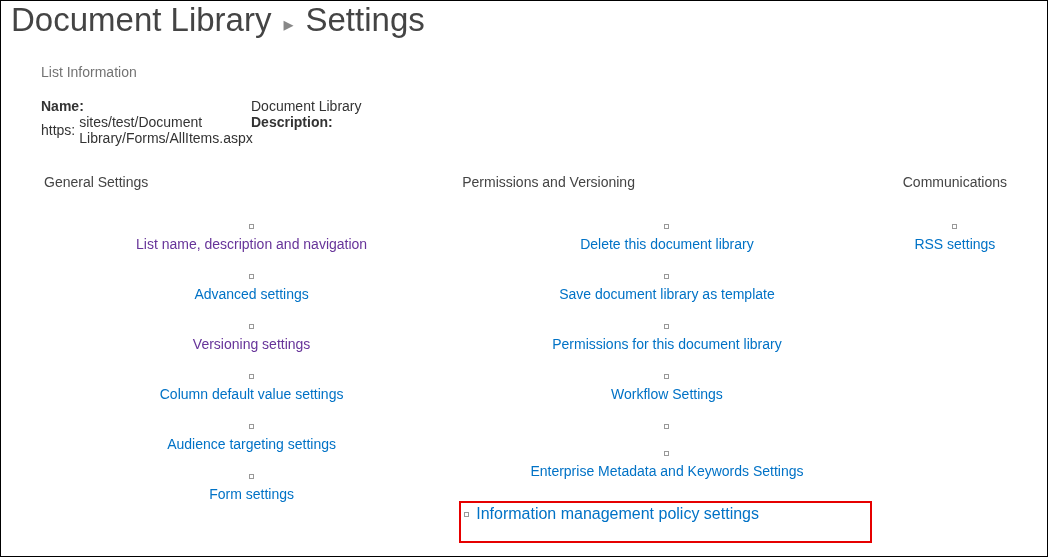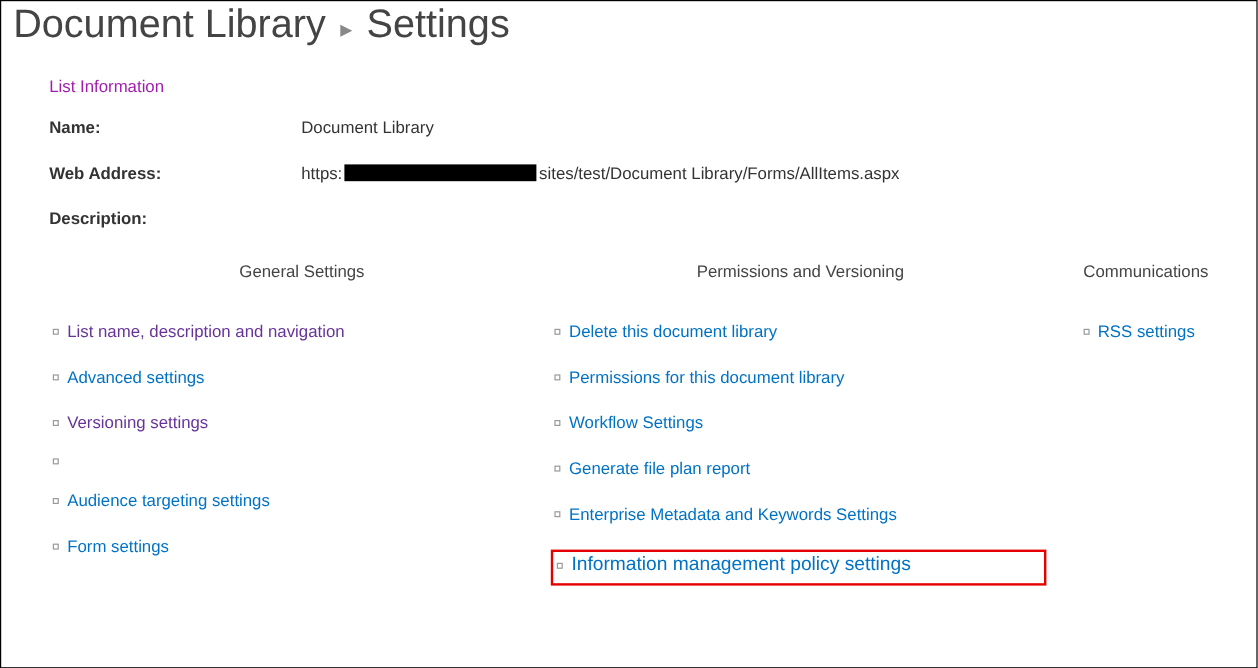--- a/index.html
+++ b/index.html
@@ -26,46 +26,45 @@
     .breadcrumb-sep {
       font-size: 20px;
       color: #888;
       font-weight: 300;
     }
     .content {
       padding: 15px 40px 0 40px;
     }
     .section-label {
       font-size: 14px;
-      color: #a21caf;
+      color: #737373;
       margin-bottom: 18px;
     }
     .info-grid {
       display: grid;
       grid-template-columns: 210px 1fr;
-      row-gap: 22px;
+      row-gap: 0;
       font-size: 14px;
       color: #333;
       margin-bottom: 28px;
     }
     .info-grid .label { font-weight: 600; }
     .info-grid .value { color: #333; }
     .url-value { display: flex; align-items: center; }
     .redacted {
       display: inline-block;
       width: 160px;
       height: 14px;
       background: #000;
       margin: 0 2px;
       vertical-align: middle;
     }
     .columns {
       display: flex;
       gap: 0;
-      text-align: center;
     }
     .col {
       display: flex;
       flex-direction: column;
     }
     .col.general { width: 446px; }
     .col.perms { width: 440px; }
     .col.comms { flex: 1; margin-left: 28px; }
     .col-header {
       font-size: 14px;
@@ -77,37 +76,38 @@
       display: flex;
       flex-direction: column;
       gap: 22px;
     }
     .link-item {
       display: flex;
       align-items: center;
       gap: 7px;
       font-size: 14px;
       padding-left: 3px;
+      flex-direction: column;
     }
     .bullet {
       width: 5px;
       height: 5px;
       border: 1px solid #999;
       background: #fff;
       flex-shrink: 0;
     }
     .link {
       color: #0072c6;
       cursor: pointer;
       text-decoration: none;
     }
     .link.visited { color: #663399; }
     .highlighted {
       border: 2px solid #e60000;
-      padding: 2px 30px 6px 3px;
+      padding: 2px 30px 18px 3px;
       margin-left: 0;
       display: inline-flex;
       align-items: center;
       gap: 7px;
     }
   </style>
 </head>
 <body>
 
 <div class="breadcrumb">
@@ -116,21 +116,20 @@
   <span class="breadcrumb-item">Settings</span>
 </div>
 
 <div class="content">
   <div class="section-label">List Information</div>
 
   <div class="info-grid">
     <div class="label">Name:</div>
     <div class="value">Document Library</div>
 
-    <div class="label">Web Address:</div>
     <div class="value url-value">
       <span>https:</span>
         <span class="redacted"></span>
         <span>sites/test/Document Library/Forms/AllItems.aspx</span>
     </div>
 
     <div class="label">Description:</div>
     <div class="value"></div>
   </div>
 
@@ -146,20 +145,21 @@
         <div class="link-item">
             <span class="bullet"></span>
             <span class="link">Advanced settings</span>
           </div>
         <div class="link-item">
             <span class="bullet"></span>
             <span class="link visited">Versioning settings</span>
           </div>
         <div class="link-item">
             <span class="bullet"></span>
+            <span class="link">Column default value settings</span>
           </div>
         <div class="link-item">
             <span class="bullet"></span>
             <span class="link">Audience targeting settings</span>
           </div>
         <div class="link-item">
             <span class="bullet"></span>
             <span class="link">Form settings</span>
           </div>
       </div>
@@ -167,29 +167,32 @@
 
     <div class="col perms">
       <div class="col-header">Permissions and Versioning</div>
       <div class="link-list">
         <div class="link-item">
             <span class="bullet"></span>
             <span class="link">Delete this document library</span>
           </div>
         <div class="link-item">
             <span class="bullet"></span>
+            <span class="link">Save document library as template</span>
+          </div>
+        <div class="link-item">
+            <span class="bullet"></span>
             <span class="link">Permissions for this document library</span>
           </div>
         <div class="link-item">
             <span class="bullet"></span>
             <span class="link">Workflow Settings</span>
           </div>
         <div class="link-item">
             <span class="bullet"></span>
-            <span class="link">Generate file plan report</span>
           </div>
         <div class="link-item">
             <span class="bullet"></span>
             <span class="link">Enterprise Metadata and Keywords Settings</span>
           </div>
         <div class="highlighted">
             <span class="bullet"></span>
             <span class="link">Information management policy settings</span>
           </div>
       </div>

